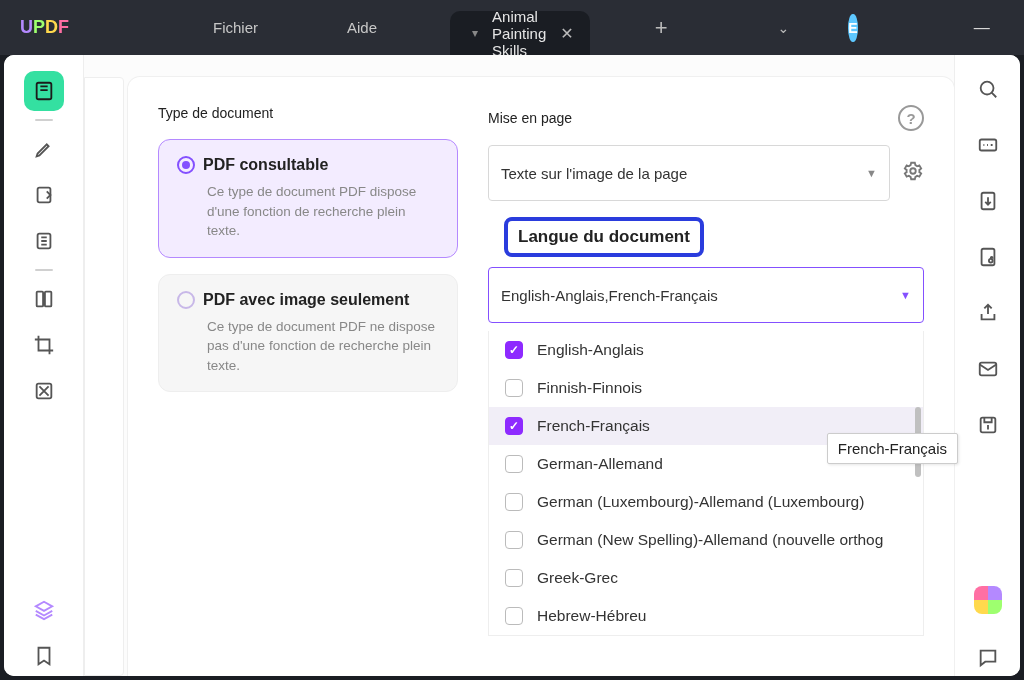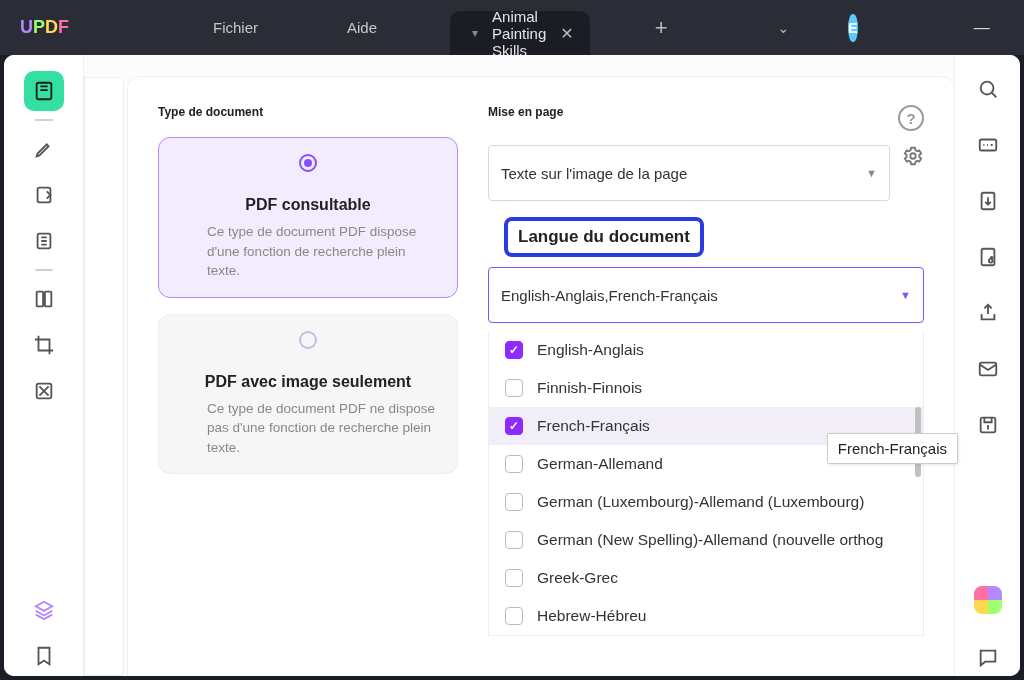--- a/index.html
+++ b/index.html
@@ -80,37 +80,37 @@
   }
   .panel {
     flex: 1; background: #fff; border-radius: 12px 12px 0 0;
     padding: 28px 30px; display: flex; gap: 30px;
     box-shadow: 0 0 0 1px #f0f0f0;
   }
 
   .col-left { width: 300px; }
   .col-right { flex: 1; position: relative; }
 
-  .sect-title { font-size: 12px; font-weight: 700; color: #222; margin-bottom: 18px; }
-  .sect-row { display: flex; align-items: flex-start; gap: 10px; }
+  .sect-title { font-size: 14px; font-weight: 400; color: #222; margin-bottom: 18px; }
+  .sect-row { display: flex; align-items: center; gap: 10px; }
   .help-icon {
     width: 26px; height: 26px; border: 2px solid #999; border-radius: 50%;
     color: #999; display: flex; align-items: center; justify-content: center;
     font-size: 15px; font-weight: 700; margin-left: auto;
   }
   .gear-icon { color: #777; cursor: pointer; }
   .gear-icon svg { width: 22px; height: 22px; }
 
   .radio-card {
     border: 1px solid #e0d0ff; border-radius: 12px; padding: 16px 18px;
     margin-bottom: 16px; cursor: pointer;
   }
   .radio-card.selected { background: #f3ecff; border-color: #b489ff; }
   .radio-card.plain { background: #f6f6f6; border-color: #eee; }
-  .radio-head { display: flex; align-items: center; gap: 24px; margin-bottom: 8px; flex-direction: column; }
+  .radio-head { display: flex; align-items: center; gap: 8px; margin-bottom: 8px; }
   .radio-ring {
     width: 18px; height: 18px; border-radius: 50%; border: 2px solid #c8b8e8;
     display: flex; align-items: center; justify-content: center; flex-shrink: 0;
   }
   .radio-card.selected .radio-ring { border-color: #8450ff; }
   .radio-dot { width: 8px; height: 8px; border-radius: 50%; background: #8450ff; display: none; }
   .radio-card.selected .radio-dot { display: block; }
   .radio-title { font-size: 16px; font-weight: 700; color: #222; }
   .radio-desc { font-size: 13.5px; color: #888; line-height: 1.45; padding-left: 30px; }
 

